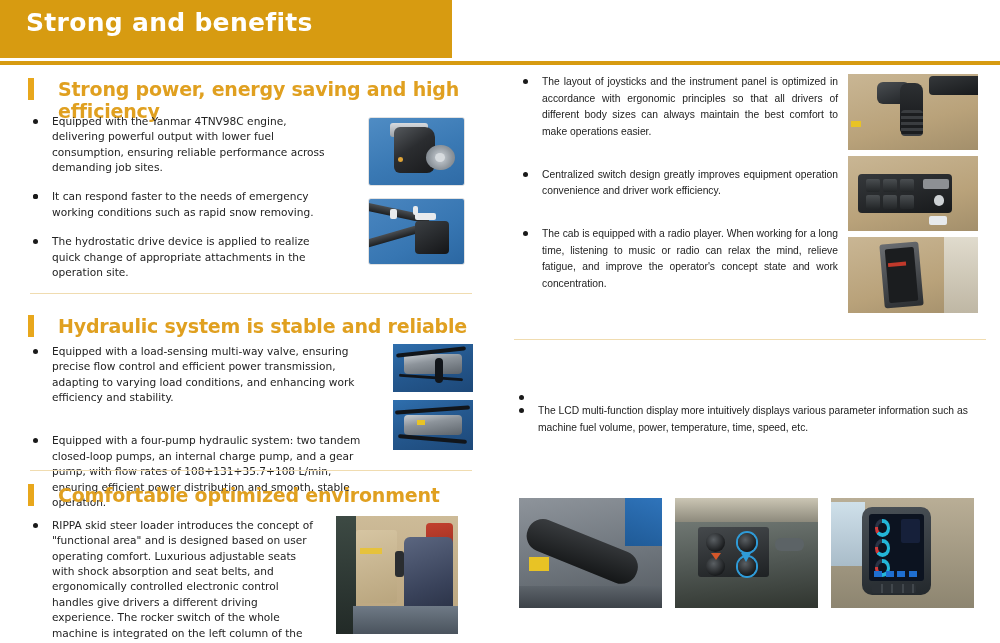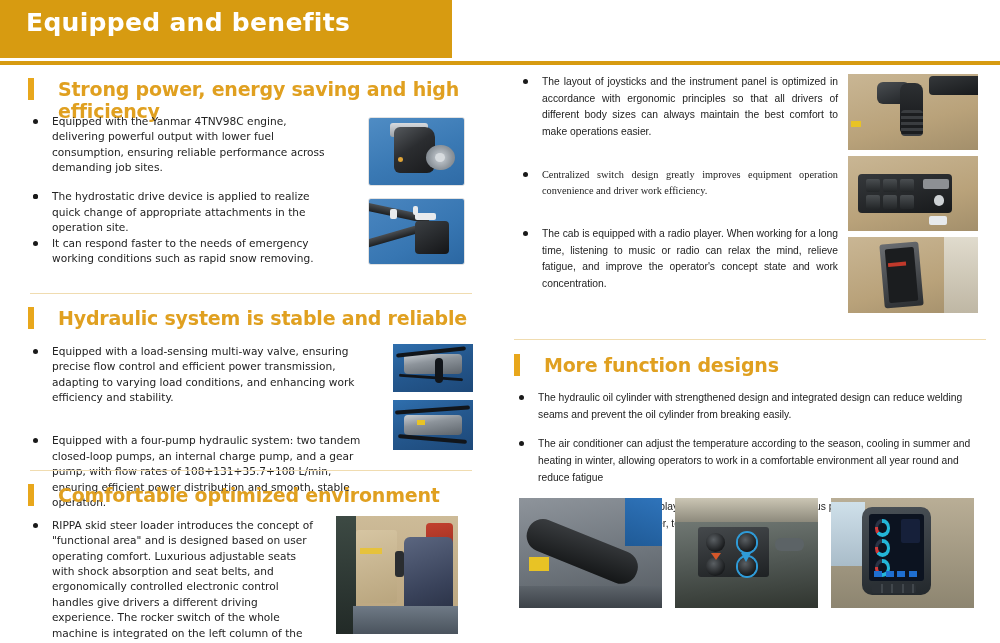--- a/index.html
+++ b/index.html
@@ -168,46 +168,46 @@
               background: repeating-linear-gradient(90deg,#2b3035 0 20%, #41474c 20% 24%); border-radius:2px; }
   .lcd-sky { position:absolute; left:0; top:4%; width:24%; height:58%; background: linear-gradient(180deg,#cfe0ea,#a9bcc9); }
 </style>
 </head>
 <body>
 
 <div class="page">
 
   <div class="header-band"></div>
   <div class="header-title">
-    <span class="header-sub">Equipped and benefits</span>
+    <span class="header-sub">Strong and benefits</span>
   </div>
   <div class="header-rule"></div>
 
   <div class="col-left">
 
     <div class="sec-head" style="position:absolute; left:28px; top:12px;">
       <span class="sec-bar"></span>
       <span class="sec-title">Strong power, energy saving and high efficiency</span>
     </div>
 
     <ul class="bullets left-body" style="position:absolute; left:28px; top:48px; width:312px;">
       <li style="margin-bottom:14px;">
         <span class="dot"></span>
         <span>Equipped with the Yanmar 4TNV98C engine, delivering powerful output with lower fuel consumption, ensuring reliable performance across demanding job sites.</span>
       </li>
       <li style="margin-bottom:14px;">
         <span class="dot"></span>
       </li>
+      <li style="margin-bottom:14px;">
+        <span class="dot"></span>
+        <span>It can respond faster to the needs of emergency working conditions such as rapid snow removing.</span>
+      </li>
       <li>
         <span class="dot"></span>
         <span>The hydrostatic drive device is applied to realize quick change of appropriate attachments in the operation site.</span>
-      </li>
-      <li style="margin-bottom:14px;">
-        <span class="dot"></span>
-        <span>It can respond faster to the needs of emergency working conditions such as rapid snow removing.</span>
       </li>
     </ul>
 
     <div class="photo bordered" style="left:368px; top:51px; width:97px; height:69px; border-radius:3px;">
       <div class="ph-inner bg-engine">
         <div class="engine-top"></div>
         <div class="engine-body"></div>
         <div class="engine-dot"></div>
         <div class="engine-fan"></div>
       </div>
@@ -219,21 +219,21 @@
         <div class="hose" style="left:-8%; top:52%; width:62%; height:12%; transform:rotate(-16deg);"></div>
         <div class="band" style="left:22%; top:15%; width:7%; height:15%;"></div>
         <div class="band" style="left:46%; top:11%; width:6%; height:14%;"></div>
         <div class="pump-block"></div>
         <div class="band" style="right:30%; top:22%; width:22%; height:10%;"></div>
       </div>
     </div>
 
     <div class="divider" style="position:absolute; left:30px; top:227px; width:442px;"></div>
 
-    <div class="sec-head" style="position:absolute; left:28px; top:241px;">
+    <div class="sec-head" style="position:absolute; left:28px; top:249px;">
       <span class="sec-bar"></span>
       <span class="sec-title">Hydraulic system is stable and reliable</span>
     </div>
 
     <ul class="bullets left-body" style="position:absolute; left:28px; top:278px; width:345px;">
       <li style="margin-bottom:28px;">
         <span class="dot"></span>
         <span>Equipped with a load-sensing multi-way valve, ensuring precise flow control and efficient power transmission, adapting to varying load conditions, and enhancing work efficiency and stability.</span>
       </li>
       <li>
@@ -287,21 +287,21 @@
 
   </div>
 
   <div class="col-right">
 
     <ul class="bullets right-body" style="position:absolute; left:18px; top:8px; width:320px;">
       <li class="justify" style="margin-bottom:26px;">
         <span class="dot"></span>
         <span>The layout of joysticks and the instrument panel is optimized in accordance with ergonomic principles so that all drivers of different body sizes can always maintain the best comfort to make operations easier.</span>
       </li>
-      <li class="justify" style="margin-bottom:26px;font-family:Liberation Serif, serif;">
+      <li class="justify" style="margin-bottom:26px;">
         <span class="dot"></span>
         <span>Centralized switch design greatly improves equipment operation convenience and driver work efficiency.</span>
       </li>
       <li class="justify" style="margin-bottom:20px;">
         <span class="dot"></span>
         <span>The cab is equipped with a radio player. When working for a long time, listening to music or radio can relax the mind, relieve fatigue, and improve the operator's concept state and work concentration.</span>
       </li>
     </ul>
 
     <div class="photo" style="left:348px; top:8px; width:130px; height:76px;">
@@ -334,33 +334,24 @@
         <div class="radio-unit">
           <div class="radio-face"></div>
           <div class="radio-red"></div>
         </div>
         <div class="cab-glassL" style="right:0; left:auto; width:26%; background:linear-gradient(180deg,#e0dbcd,#bfb7a4);"></div>
       </div>
     </div>
 
     <div class="divider" style="position:absolute; left:14px; top:273px; width:472px;"></div>
 
-    <div class="sec-head" style="position:absolute; left:14px; top:288px;">
-      <span class="sec-bar"></span>
-      <span class="sec-title">More function designs</span>
-    </div>
 
     <ul class="bullets right-body" style="position:absolute; left:14px; top:324px; width:470px;">
       <li style="margin-bottom:13px;">
         <span class="dot"></span>
-        <span>The hydraulic oil cylinder with strengthened design and integrated design can reduce welding seams and prevent the oil cylinder from breaking easily.</span>
-      </li>
-      <li style="margin-bottom:13px;">
-        <span class="dot"></span>
-        <span>The air conditioner can adjust the temperature according to the season, cooling in summer and heating in winter, allowing operators to work in a comfortable environment all year round and reduce fatigue</span>
       </li>
       <li>
         <span class="dot"></span>
         <span>The LCD multi-function display more intuitively displays various parameter information such as machine fuel volume, power, temperature, time, speed, etc.</span>
       </li>
     </ul>
 
     <div class="photo" style="left:19px; top:432px; width:143px; height:110px;">
       <div class="ph-inner bg-cyl">
         <div class="cyl-blue"></div>

